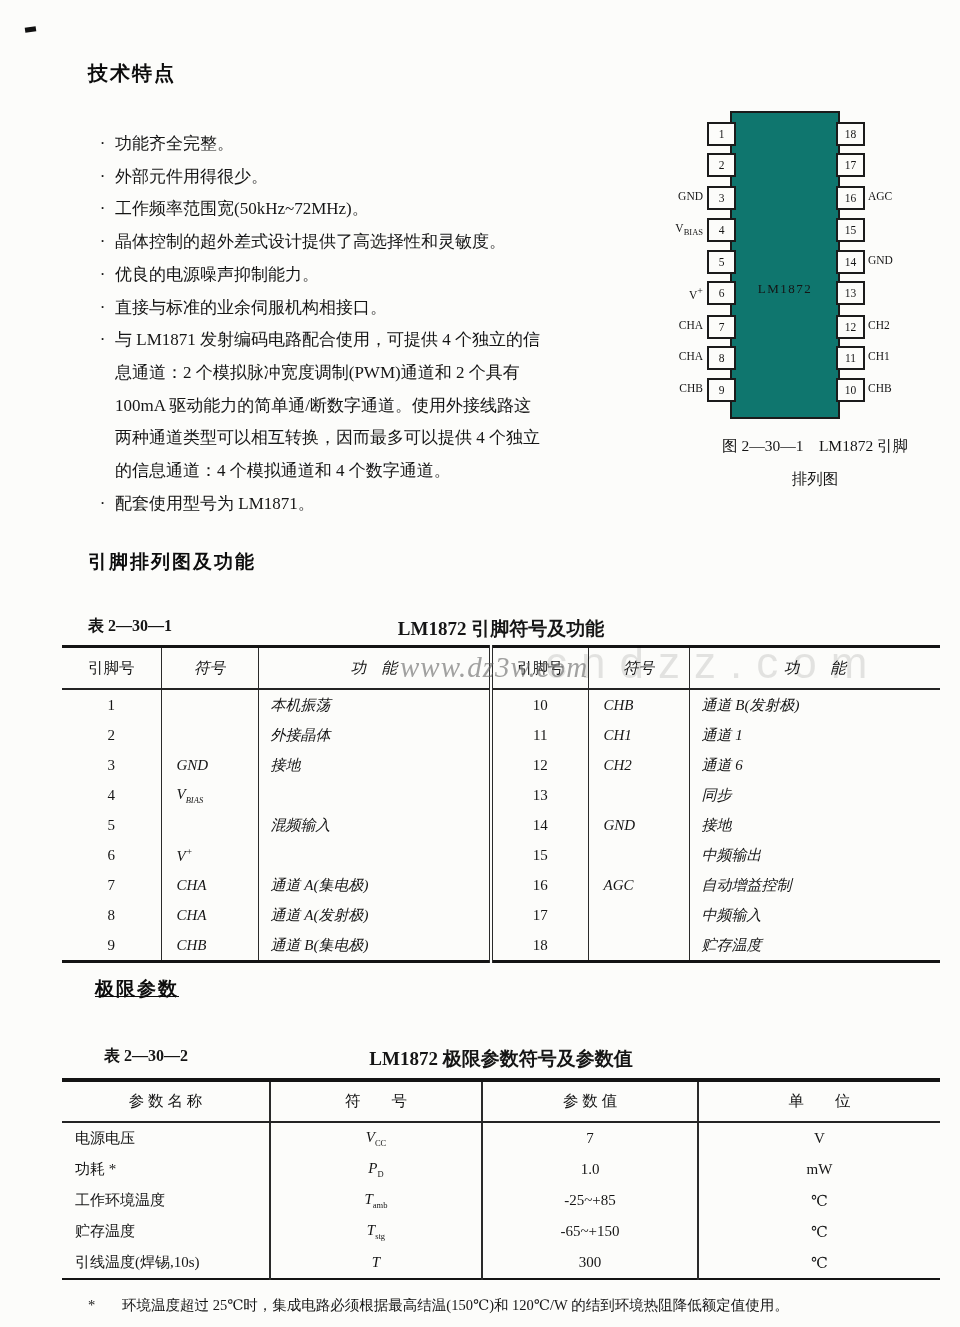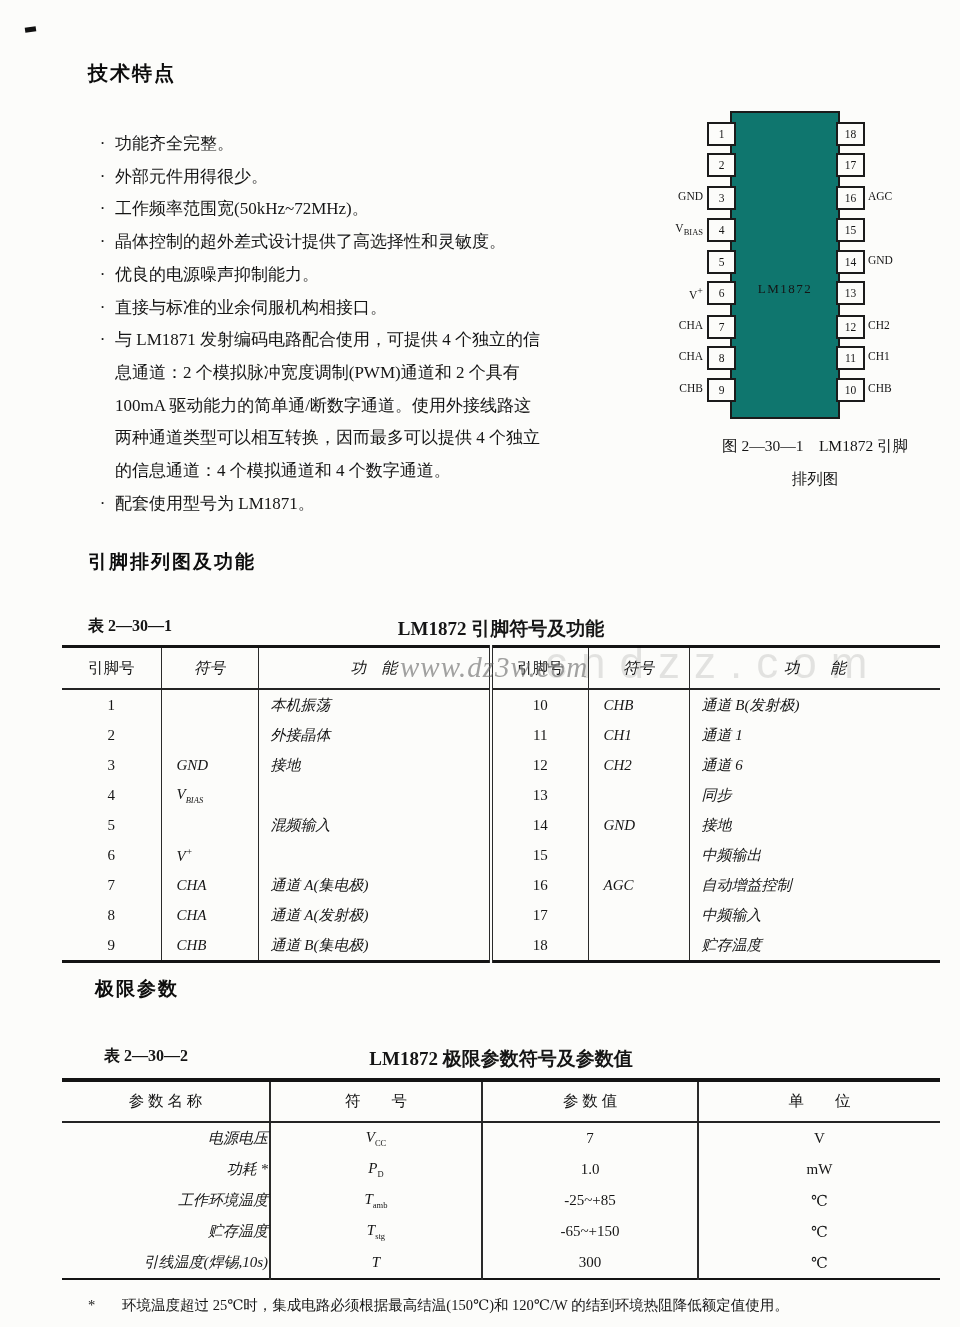--- a/index.html
+++ b/index.html
@@ -10,21 +10,21 @@
   }
   .abs { position:absolute; }
   .h { font-weight:bold; color:#0d0d0d; }
 
   
   .corner-mark { left:25px; top:27px; width:11px; height:5px; background:#111; transform:rotate(-8deg); }
 
   
   #features-title { left:88px; top:60px; font-size:20px; letter-spacing:2px; }
   #sec2-title     { left:88px; top:549px; font-size:19px; letter-spacing:2px; }
-  #sec3-title     { left:95px; top:976px; font-size:19px; letter-spacing:2px; }
+  #sec3-title     { left:95px; top:976px; font-size:19px; letter-spacing:2px;text-decoration:underline; }
 
   
   .bullets { left:90px; top:128px; width:586px; font-size:17px; line-height:32.7px; }
   .bi { display:flex; align-items:flex-start; }
   .bi .dot { flex:none; width:25px; text-align:center; font-size:17px; }
   .bi .bt { flex:1; }
   .ln { display:block; }
 
   
   .diagram { left:670px; top:103px; width:290px; height:400px; font-size:11.5px; }
@@ -53,21 +53,21 @@
   #table1 .vb { border-left:1.5px solid #2a2a2a;font-style:italic; }
   #table1 .dbl { border-left:4px double #2a2a2a; }
   #table1 .c-num { text-align:center; }
   #table1 .c-sym { padding-left:15px; }
   #table1 .c-fn  { padding-left:12px; }
 
   #table2 { left:62px; top:1078px; width:878px; border-top:4px solid #141414; border-bottom:2.5px solid #141414; }
   #table2 th { height:37px; font-weight:normal; font-size:15.5px; text-align:center; border-bottom:2px solid #242424; }
   #table2 td { height:29px; font-size:15px; text-align:center; }
   #table2 .vb2 { border-left:2px solid #2a2a2a; }
-  #table2 .c-name { text-align:right; padding-left:13px;font-style:italic; }
+  #table2 .c-name { text-align:left; padding-left:13px; }
   #table2 .ital, .mathv { font-style:italic; }
 
   
   .wm1 { left:400px; top:651px; font-size:29px; font-style:italic; color:rgba(105,105,105,0.62); letter-spacing:1px; z-index:3; }
   .wm2 { left:545px; top:638px; font-size:44px; color:rgba(0,0,0,0.10); letter-spacing:14px; z-index:3; font-family:"Liberation Sans",sans-serif; }
 
   .footnote { left:88px; top:1296px; width:845px; font-size:14.5px; }
   .footnote .star { display:inline-block; width:34px; }
 </style>
 </head>

